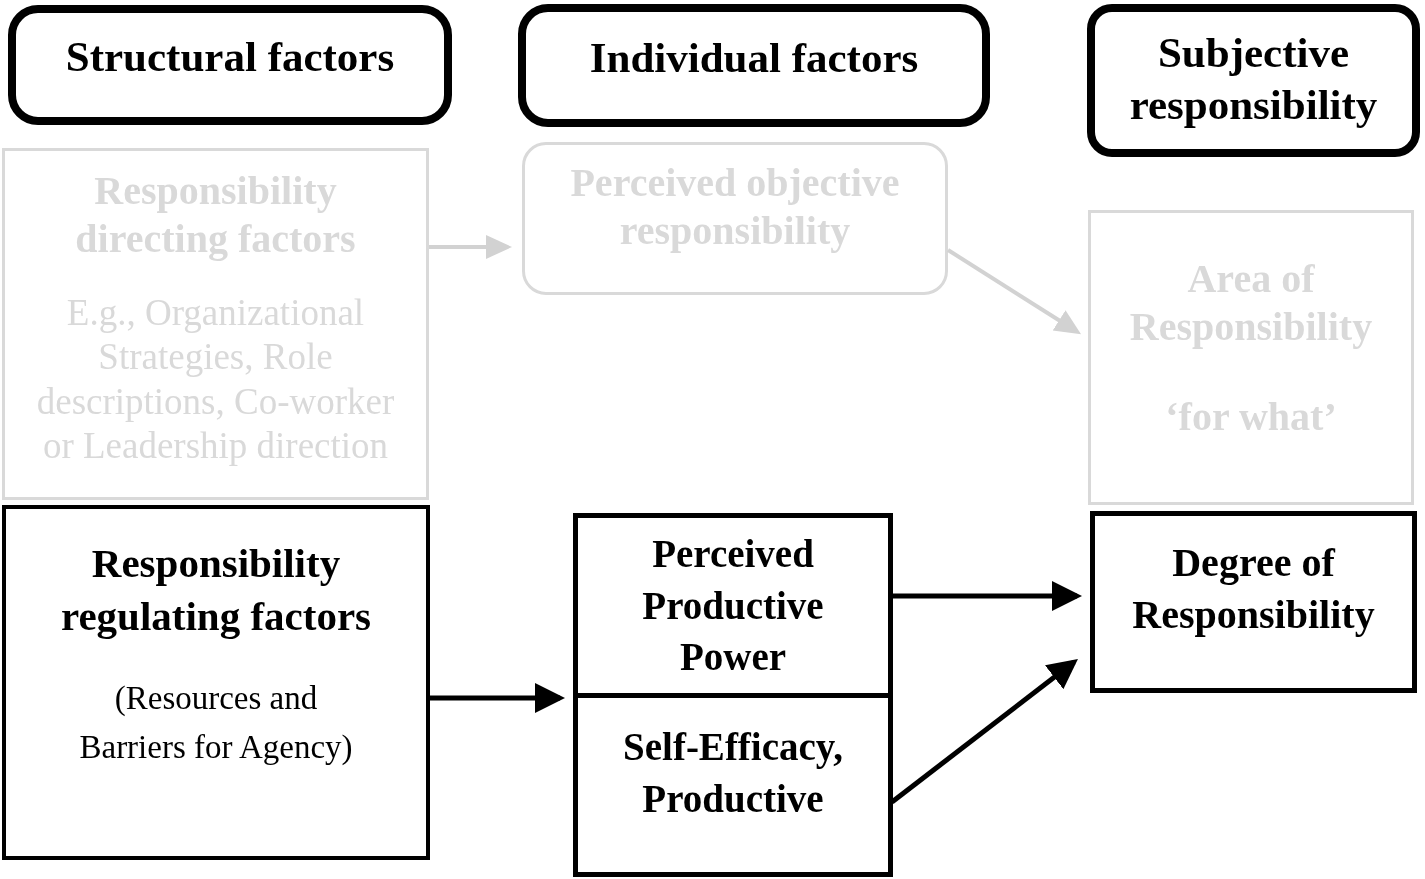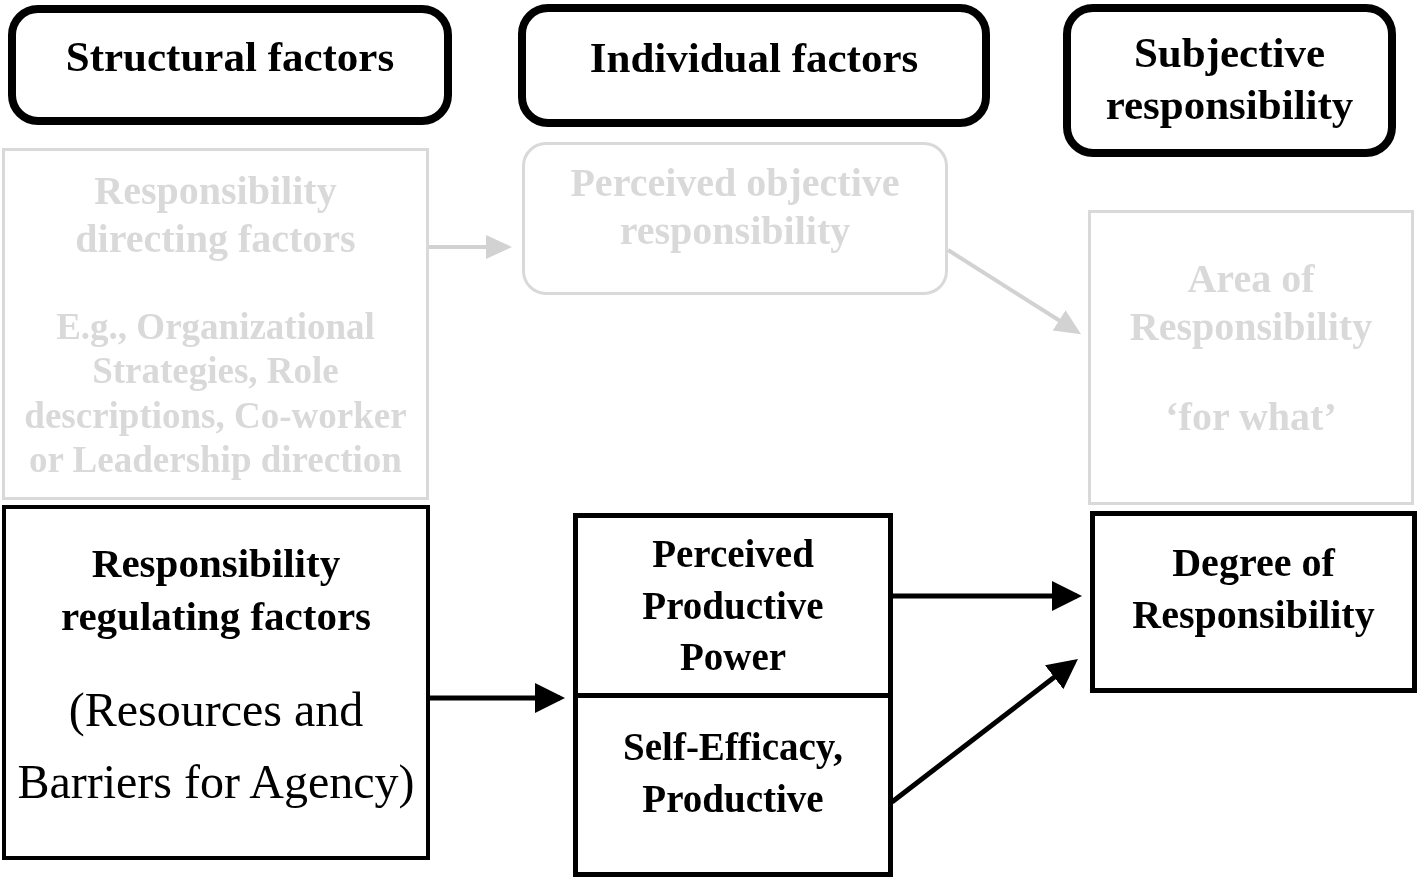--- a/index.html
+++ b/index.html
@@ -29,42 +29,42 @@
   .header{
     border:8px solid var(--active);
     border-radius:30px;
     font-weight:bold;
     font-size:43px;
     line-height:1.2;
     color:#000;
   }
   #header-structural{left:8px;top:5px;width:444px;height:120px;padding-bottom:16px;}
   #header-individual{left:518px;top:4px;width:472px;height:123px;padding-bottom:16px;}
-  #header-subjective{left:1063px;top:4px;width:333px;height:153px;padding-bottom:4px;}
+  #header-subjective{left:1087px;top:4px;width:333px;height:153px;padding-bottom:4px;border-radius:25px;}
   
   .grey-box{
     border:3px solid var(--inactive);
     color:var(--inactive);
     justify-content:flex-start;
   }
   .grey-title{font-weight:bold;font-size:40px;line-height:1.2;}
   #box-directing{left:2px;top:148px;width:427px;height:352px;padding-top:16px;}
-  #box-directing .grey-body{font-weight:bold;font-size:37px;line-height:1.2;margin-top:42px;}
+  #box-directing .grey-body{font-weight:normal;font-size:37px;line-height:1.2;margin-top:28px;}
   #box-objective{left:522px;top:142px;width:426px;height:153px;padding-top:14px;border-radius:24px;}
   #box-area{left:1088px;top:210px;width:326px;height:295px;padding-top:42px;}
   #box-area .grey-subtitle{font-weight:bold;font-size:40px;line-height:1.2;margin-top:42px;font-family:Liberation Serif, serif;}
   
   .black-box{color:#000;}
   #box-regulating{
     left:2px;top:505px;width:428px;height:355px;
     border:4px solid var(--active);
     justify-content:flex-start;padding-top:28px;
   }
   #box-regulating .bb-title{font-weight:bold;font-size:41px;line-height:1.3;}
-  #box-regulating .bb-body{font-weight:normal;font-size:48px;line-height:1.5;margin-top:30px;}
+  #box-regulating .bb-body{font-weight:normal;font-size:33px;line-height:1.5;margin-top:30px;}
   #box-individual-stack{
     left:573px;top:513px;width:320px;height:364px;
     border:5px solid var(--active);
     padding:0;justify-content:flex-start;align-items:stretch;
   }
   .stack-cell{
     display:flex;align-items:center;justify-content:center;text-align:center;
     font-weight:bold;font-size:39px;line-height:1.33;
   }
   #cell-power{height:175px;border-bottom:5px solid var(--active);}

